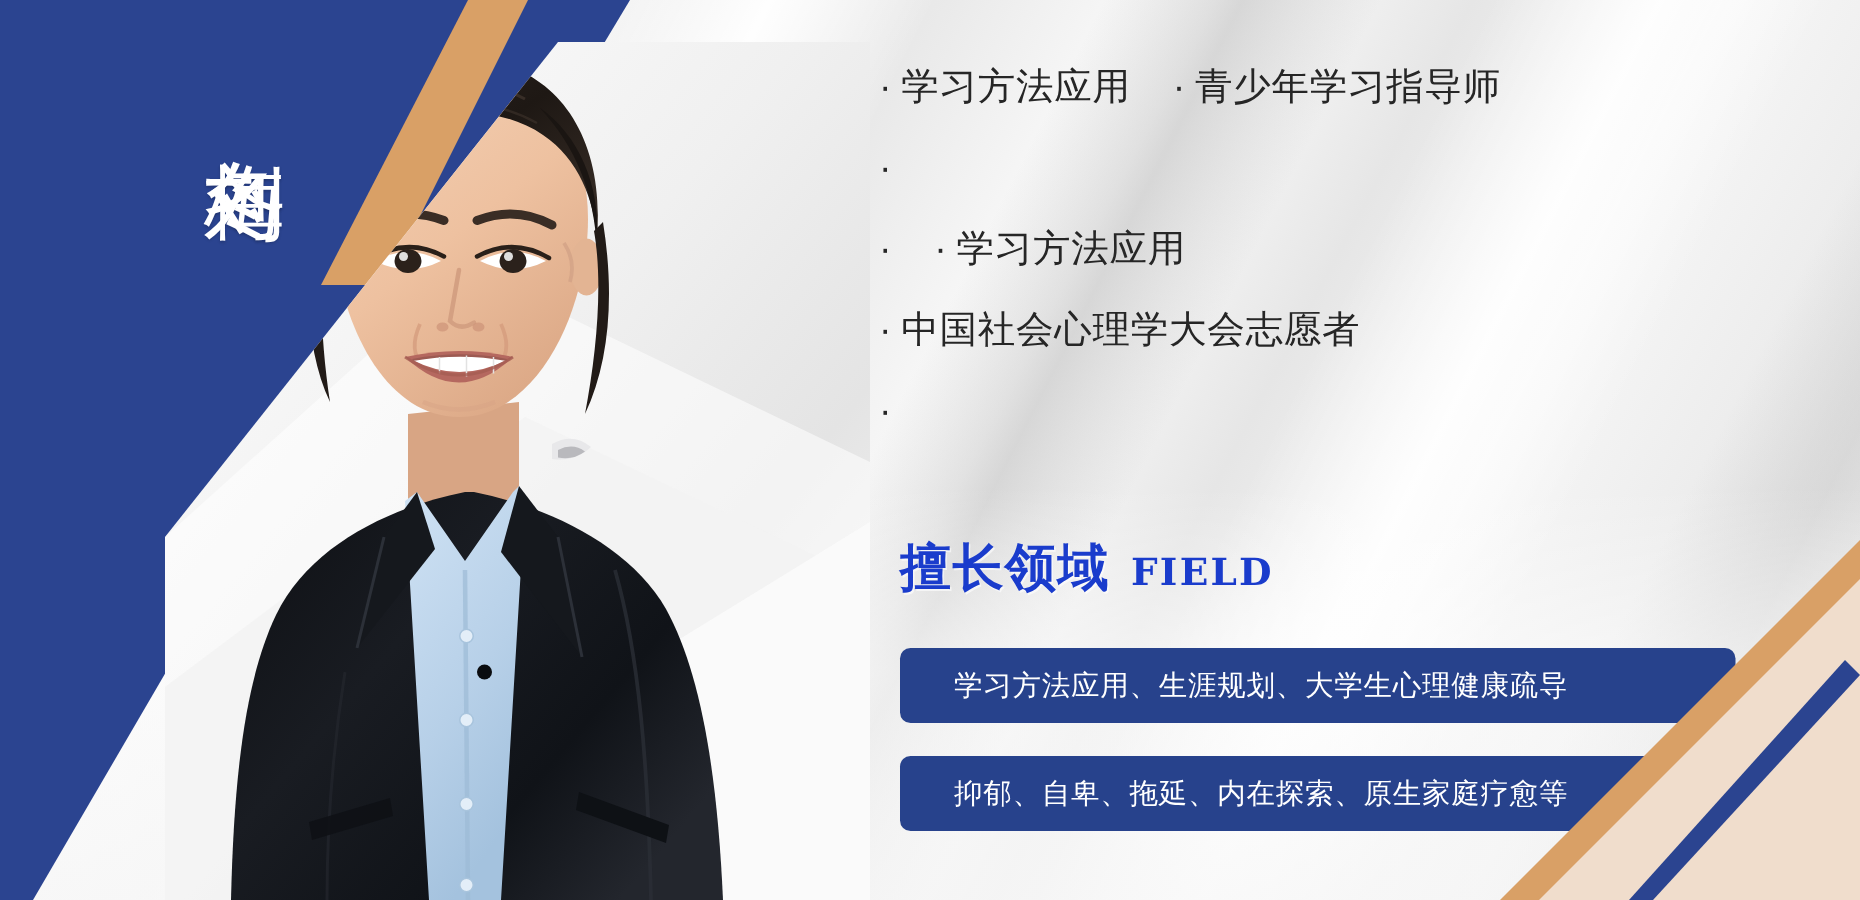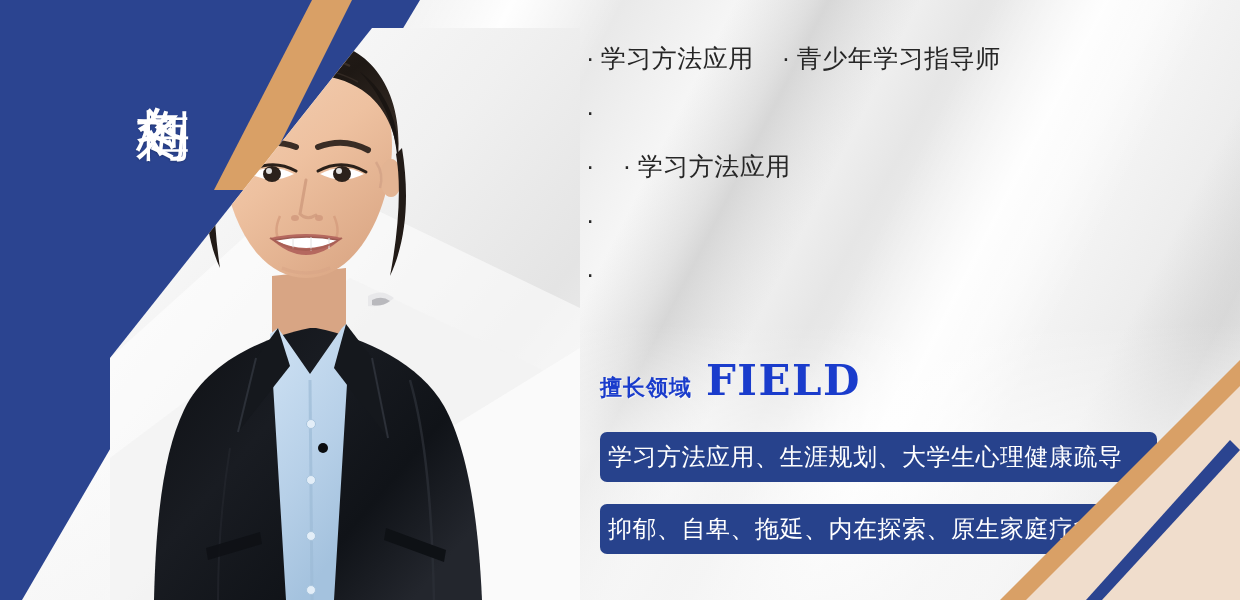--- a/index.html
+++ b/index.html
@@ -127,46 +127,46 @@
   .field-heading {
     position: absolute;
     left: 600px; top: 356px;
     display: flex;
     align-items: baseline;
     gap: 14px;
     color: var(--brand-blue-bright, #1a3ccc);
   }
   .field-heading .cn {
     font-family: "DejaVu Sans", "Liberation Sans", sans-serif;
-    font-size: 22px;
+    font-size: 34px;
     font-weight: bold;
     letter-spacing: 1px;
     text-shadow: 1px 1px 0 rgba(255,255,255,.6);
   }
   .field-heading .en {
     font-family: "DejaVu Serif", "Liberation Serif", serif;
-    font-size: 42px;
+    font-size: 25px;
     font-weight: bold;
     letter-spacing: 1.5px;
   }
 
   
   .tag {
     position: absolute;
     left: 600px;
     width: 557px;
     height: 50px;
     background: var(--tag-blue, #27428c);
     border-radius: 7px;
     color: #ffffff;
-    font-size: 24px;
+    font-size: 19px;
     letter-spacing: .5px;
     display: flex;
     align-items: center;
-    padding-left: 8px;
+    padding-left: 36px;
     box-sizing: border-box;
   }
   .tag-1 { top: 432px; }
   .tag-2 { top: 504px; }
 
   
   .corner-beige {
     position: absolute;
     right: 0; bottom: 0;
     width: 220px; height: 220px;
@@ -354,20 +354,21 @@
     <div class="cred-line">
       <span class="dot">·</span>
       <span class="second">
         <span class="dot">·</span>
         <span>学习方法应用</span>
       </span>
     </div>
 
     <div class="cred-line">
       <span class="dot">·</span>
+      <span>中国社会心理学大会志愿者</span>
     </div>
 
     <div class="cred-line">
       <span class="dot">·</span>
     </div>
 
   </div>
 
   <div class="field-heading">
     <span class="cn">擅长领域</span>

